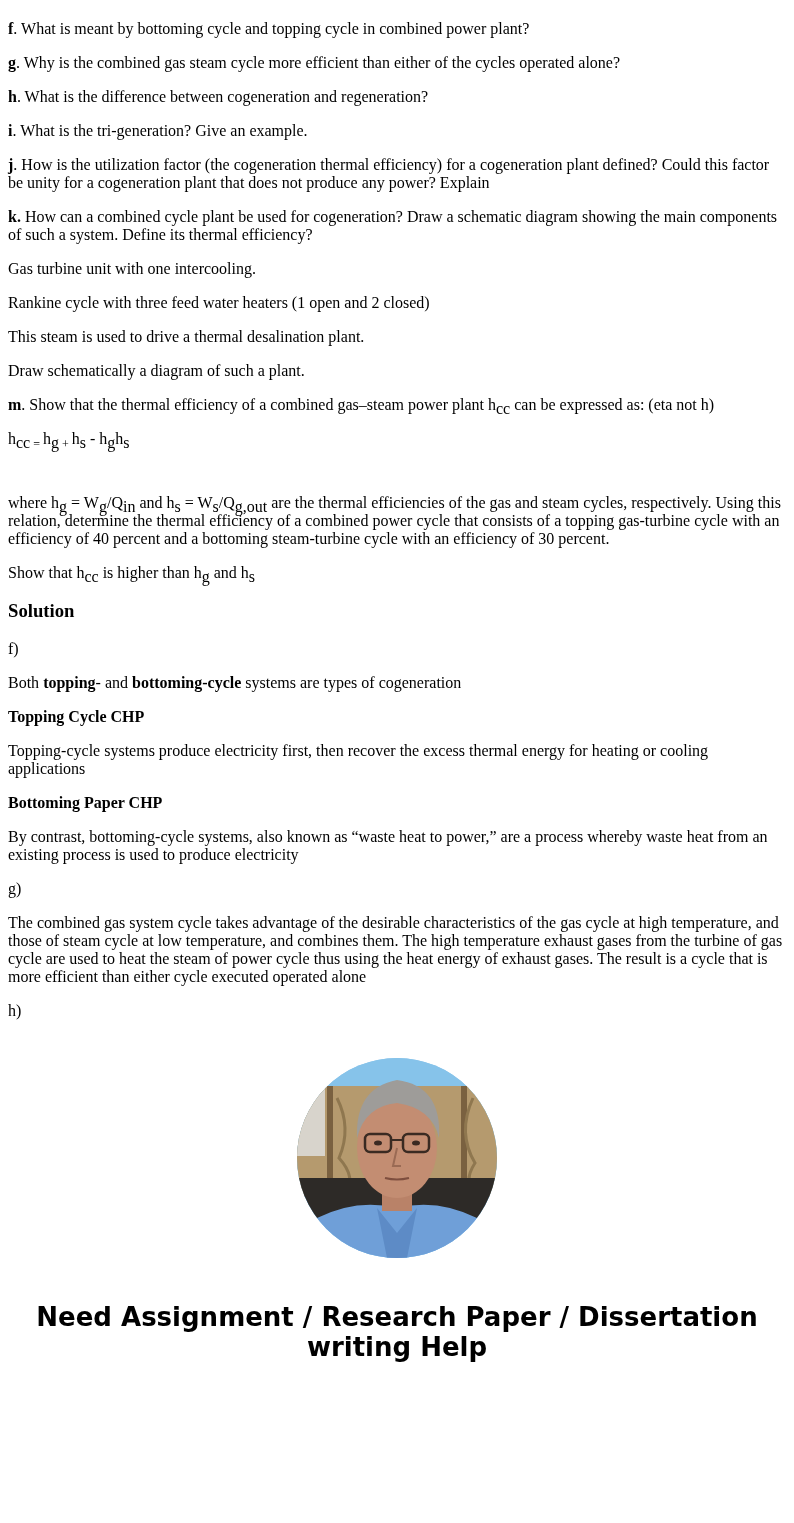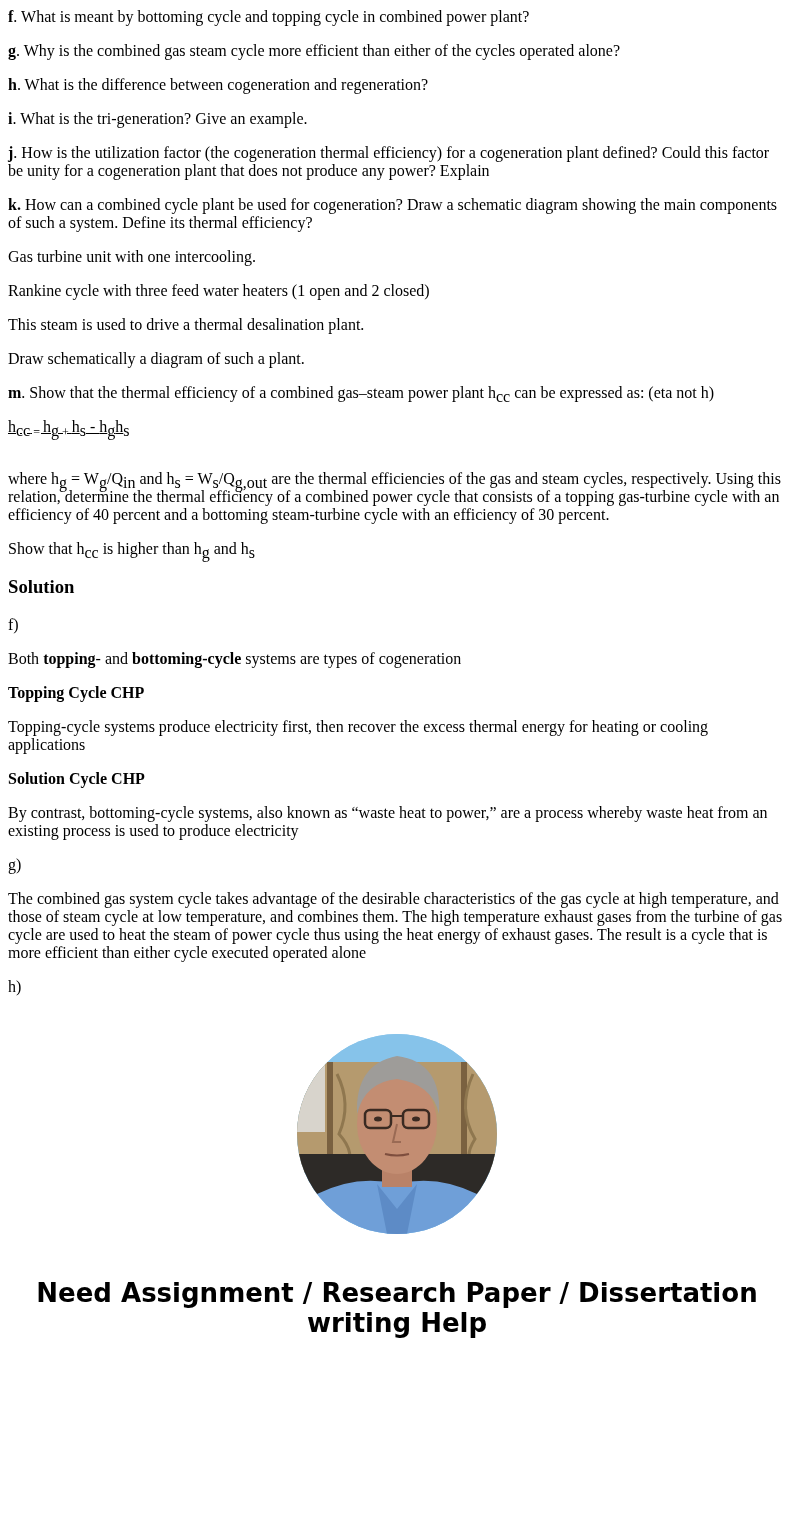--- a/index.html
+++ b/index.html
@@ -13,29 +13,29 @@
       color: #000;
       font-family: "Liberation Serif", serif;
       font-size: 16px;
       line-height: 18px;
     }
     .content {
       padding: 0 8px;
       position: relative;
     }
     p {
-      margin: 0 0 16px 0;
+      margin: 12px 0 16px 0;
     }
     .first { padding-top: 8px; }
     sub {
       font-size: 16px;
       line-height: 0;
       vertical-align: -4px;
     }
-    .formula { margin-bottom: 16px; text-decoration: underline; }
+    .formula { margin-bottom: 16px; }
     .formula .small { font-size: 12px; }
     .gap-after-formula { height: 18px; }
     h3 {
       font-size: 18.7px;
       font-weight: bold;
       margin: 18px 0 18px 0;
       line-height: 22px;
     }
     .avatar-wrap {
       display: flex;
@@ -97,21 +97,21 @@
   <h3>Solution</h3>
 
   <p>f)</p>
 
   <p><span>Both </span><b>topping</b><span>- and </span><b>bottoming-cycle</b><span> systems are types of cogeneration</span></p>
 
   <p><b>Topping Cycle CHP</b></p>
 
   <p>Topping-cycle systems produce electricity first, then recover the excess thermal energy for heating or cooling applications</p>
 
-  <p><b>Solution Cycle CHP</b></p>
+  <p><b>Bottoming Paper CHP</b></p>
 
   <p>By contrast, bottoming-cycle systems, also known as “waste heat to power,” are a process whereby waste heat from an existing process is used to produce electricity</p>
 
   <p>g)</p>
 
   <p>The combined gas system cycle takes advantage of the desirable characteristics of the gas cycle at high temperature, and those of steam cycle at low temperature, and combines them. The high temperature exhaust gases from the turbine of gas cycle are used to heat the steam of power cycle thus using the heat energy of exhaust gases. The result is a cycle that is more efficient than either cycle executed operated alone</p>
 
   <p>h)</p>
 
   <div class="avatar-wrap">

